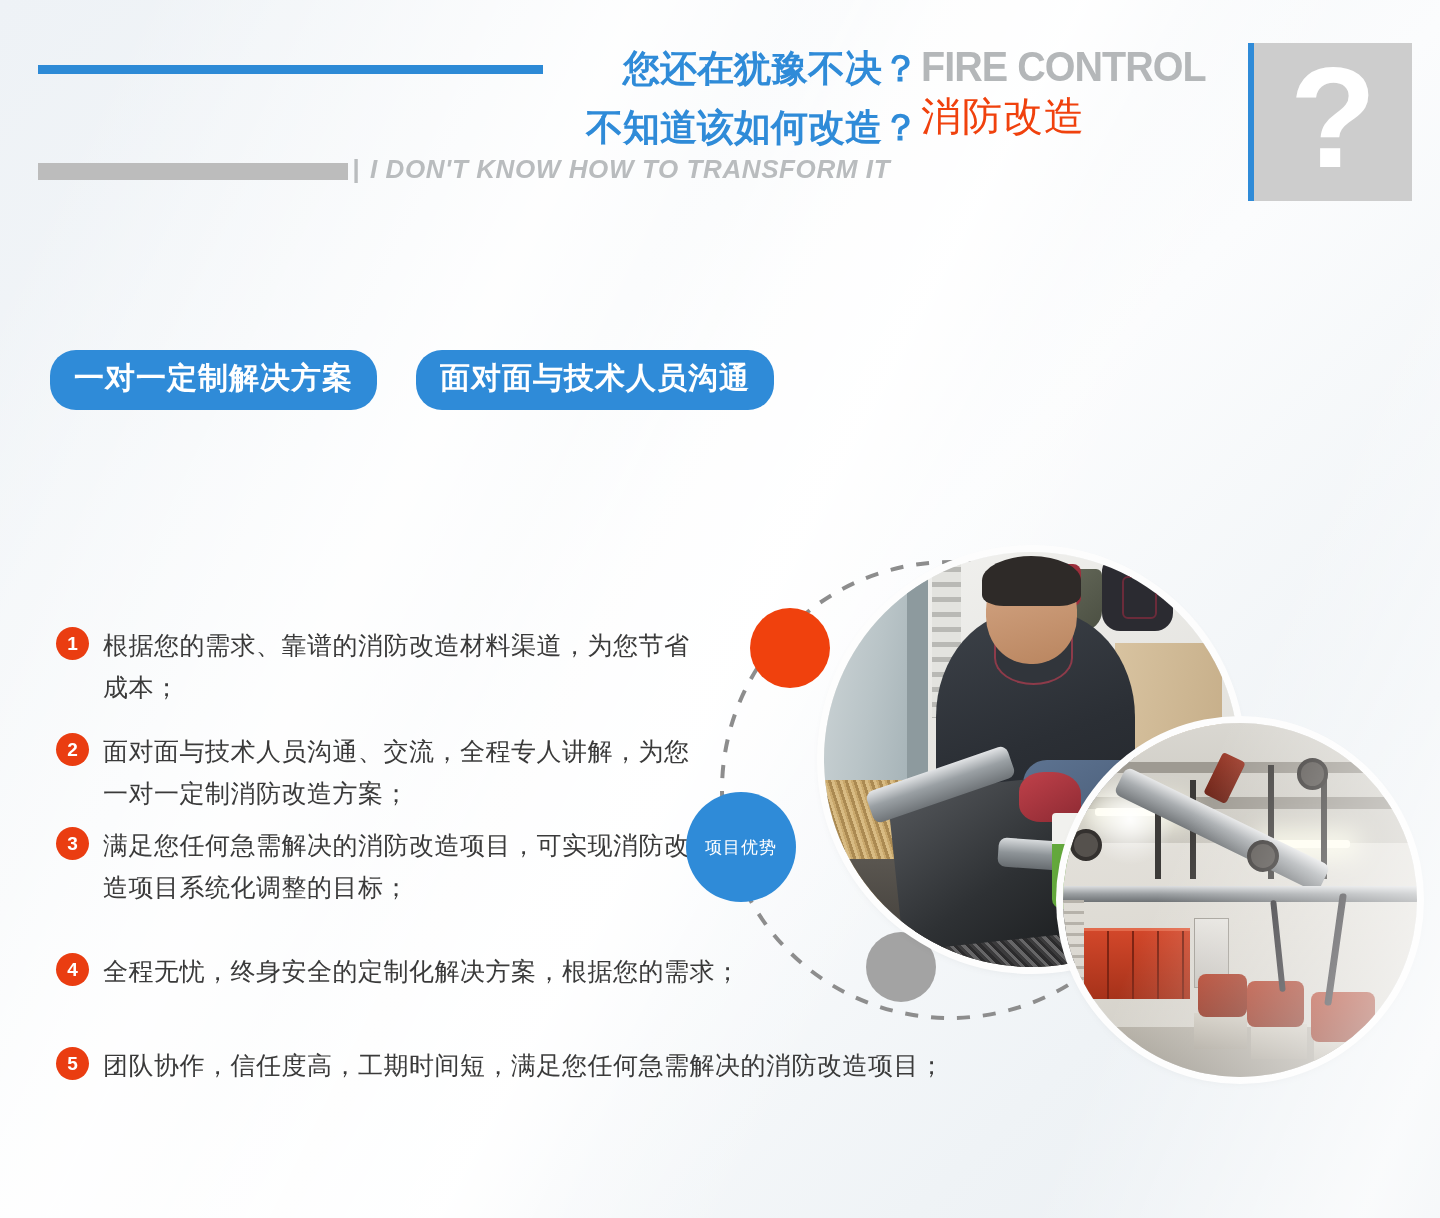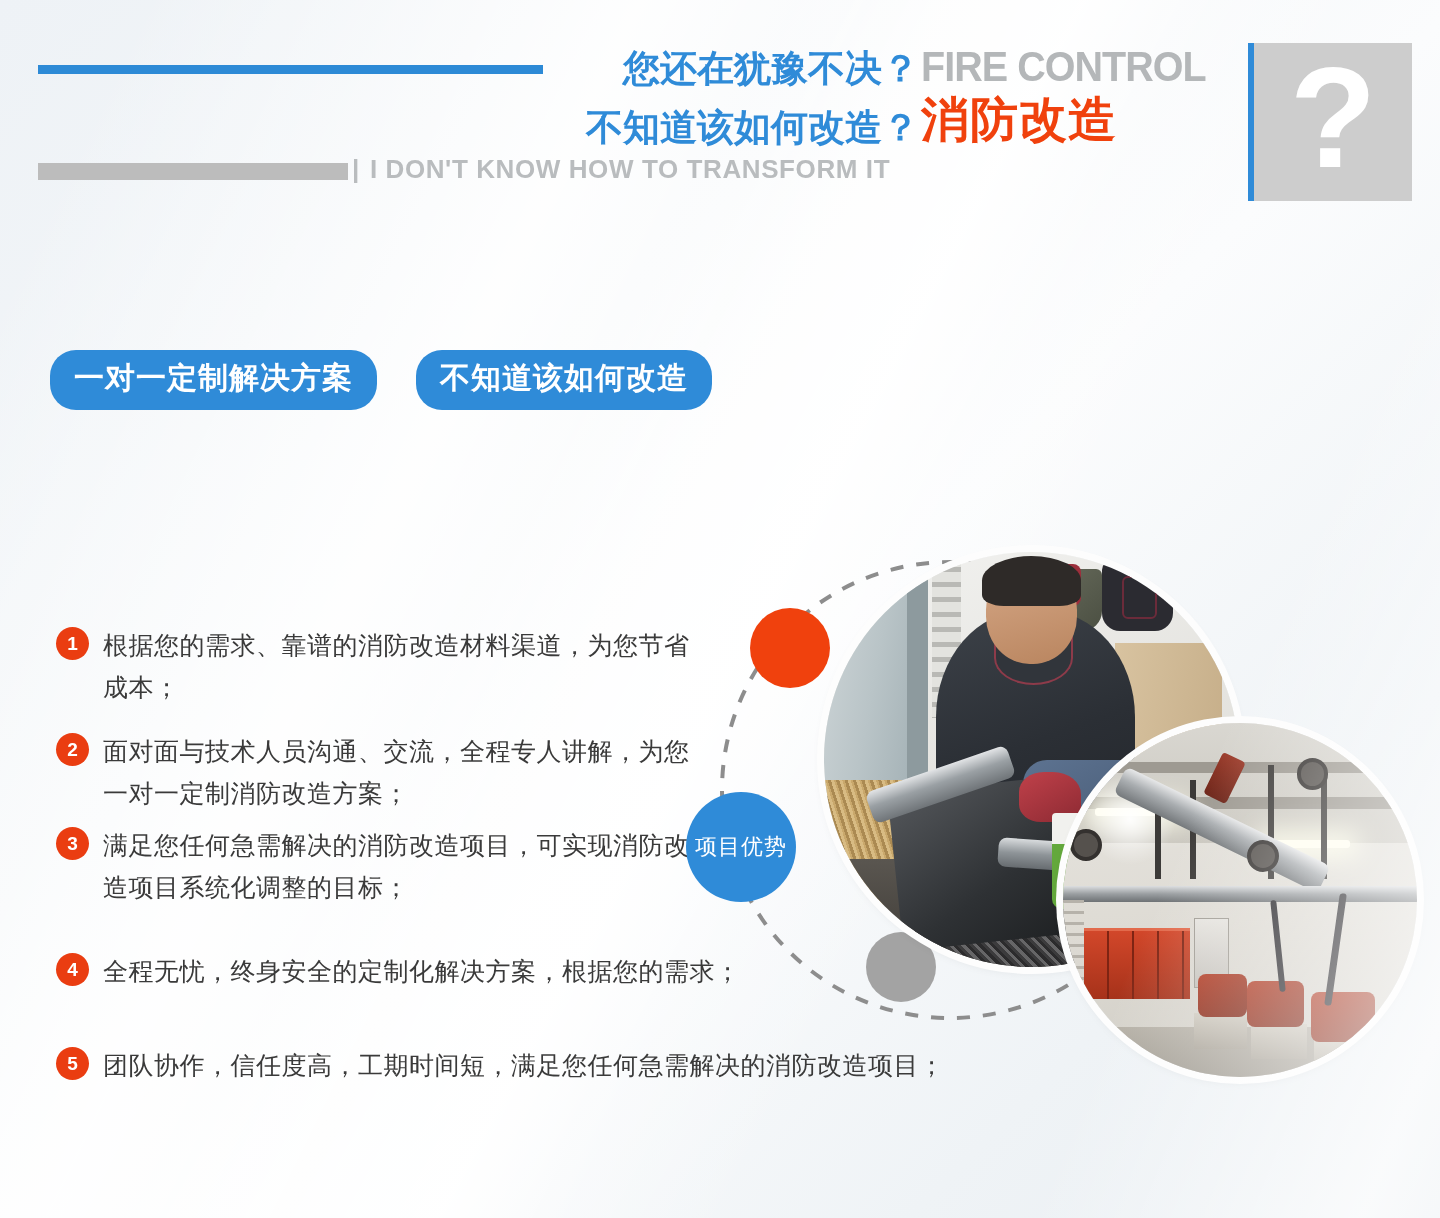--- a/index.html
+++ b/index.html
@@ -63,33 +63,33 @@
     letter-spacing:0px;
     white-space:nowrap;
     text-align:right;
   }
   .hdr-line1 { right:521px; top:44px; font-size:37px; }
   .hdr-line2 { right:521px; top:103px; font-size:37px; }
 
   .hdr-en-sub {
     position:absolute; left:352px; top:154px;
     font-size:26px; font-weight:bold; color:#b9bcbe;
-    letter-spacing:.6px; white-space:nowrap;
+    letter-spacing:.6px; white-space:nowrap;font-style:italic;
   }
   .hdr-en-sub .bar { display:inline-block; margin-right:10px; font-weight:bold; }
 
   .hdr-fire {
     position:absolute; left:921px; top:43px;
     font-size:42px; font-weight:bold; color:#b4b7b9;
     letter-spacing:-1px; white-space:nowrap;
     transform:scaleX(.94); transform-origin:left center;
   }
   .hdr-cn-big {
     position:absolute; left:921px; top:96px;
-    font-size:48px; font-weight:bold; color:#f0410d;
+    font-size:40px; font-weight:normal; color:#f0410d;
     letter-spacing:1px; white-space:nowrap; line-height:1;
   }
 
   .qmark-box {
     position:absolute; left:1248px; top:43px;
     width:164px; height:158px;
     background:#cdcdcd;
     border-left:6px solid #2f8bd8;
     display:flex; align-items:center; justify-content:center;
   }
@@ -137,21 +137,21 @@
   .wide .btext { white-space:nowrap; }
 
   
   .dash-svg { position:absolute; left:690px; top:530px; width:520px; height:520px; }
   .dot { position:absolute; border-radius:50%; }
   .dot-orange { left:750px; top:608px; width:80px; height:80px; background:#f0410d; }
   .dot-gray   { left:866px; top:932px; width:70px; height:70px; background:#a3a3a3; }
   .dot-blue {
     left:686px; top:792px; width:110px; height:110px; background:#2f8bd8;
     display:flex; align-items:center; justify-content:center;
-    color:#fff; font-size:22px; letter-spacing:1px;
+    color:#fff; font-size:17px; letter-spacing:1px;
   }
 
   
   .photo {
     position:absolute; border-radius:50%;
     overflow:hidden;
     box-shadow:0 0 0 7px #fdfdfd, 0 3px 12px rgba(0,0,0,.13);
   }
   .photo-worker { left:824px; top:552px; width:415px; height:415px; }
   .photo-pump   { left:1063px; top:723px; width:354px; height:354px; }
@@ -283,21 +283,21 @@
     <div class="hdr-cn-big">消防改造</div>
 
     <div class="qmark-box">
       <span class="q">?</span>
     </div>
   </div>
 
 
   <div class="pill-row">
     <div class="pill">一对一定制解决方案</div>
-    <div class="pill">不知道该如何改造</div>
+    <div class="pill">面对面与技术人员沟通</div>
   </div>
 
   <div class="benefits">
 
     <div class="benefit b1">
       <div class="badge">1</div>
       <div class="btext">根据您的需求、靠谱的消防改造材料渠道，为您节省成本；</div>
     </div>
 
     <div class="benefit b2">

